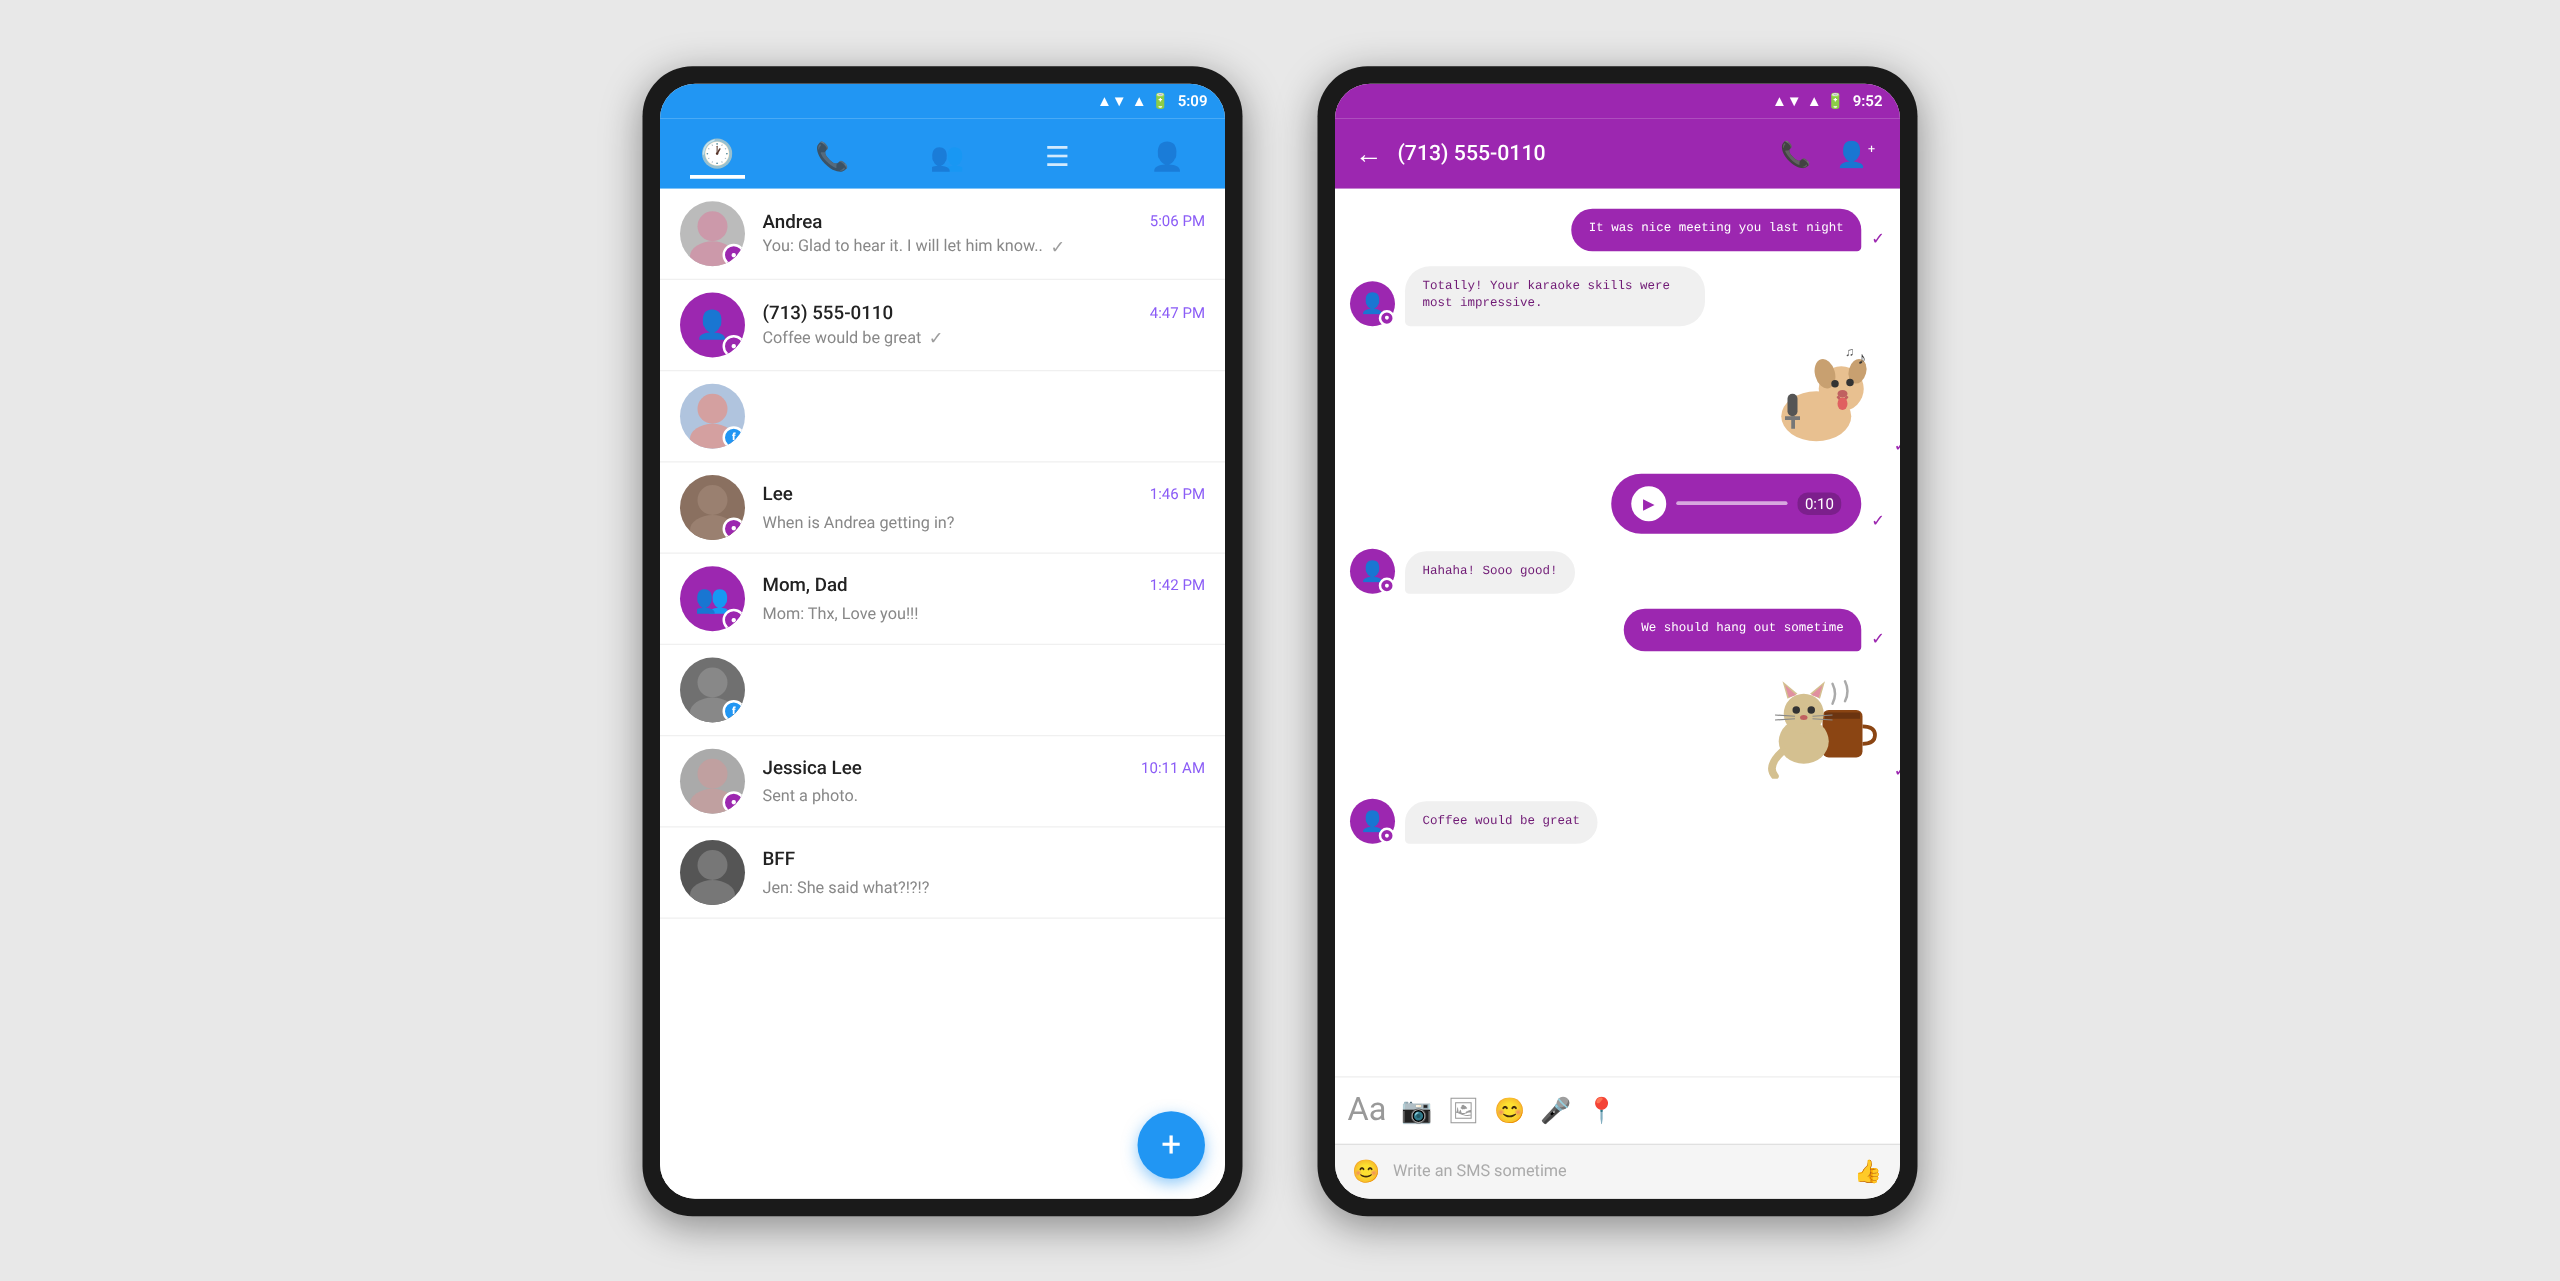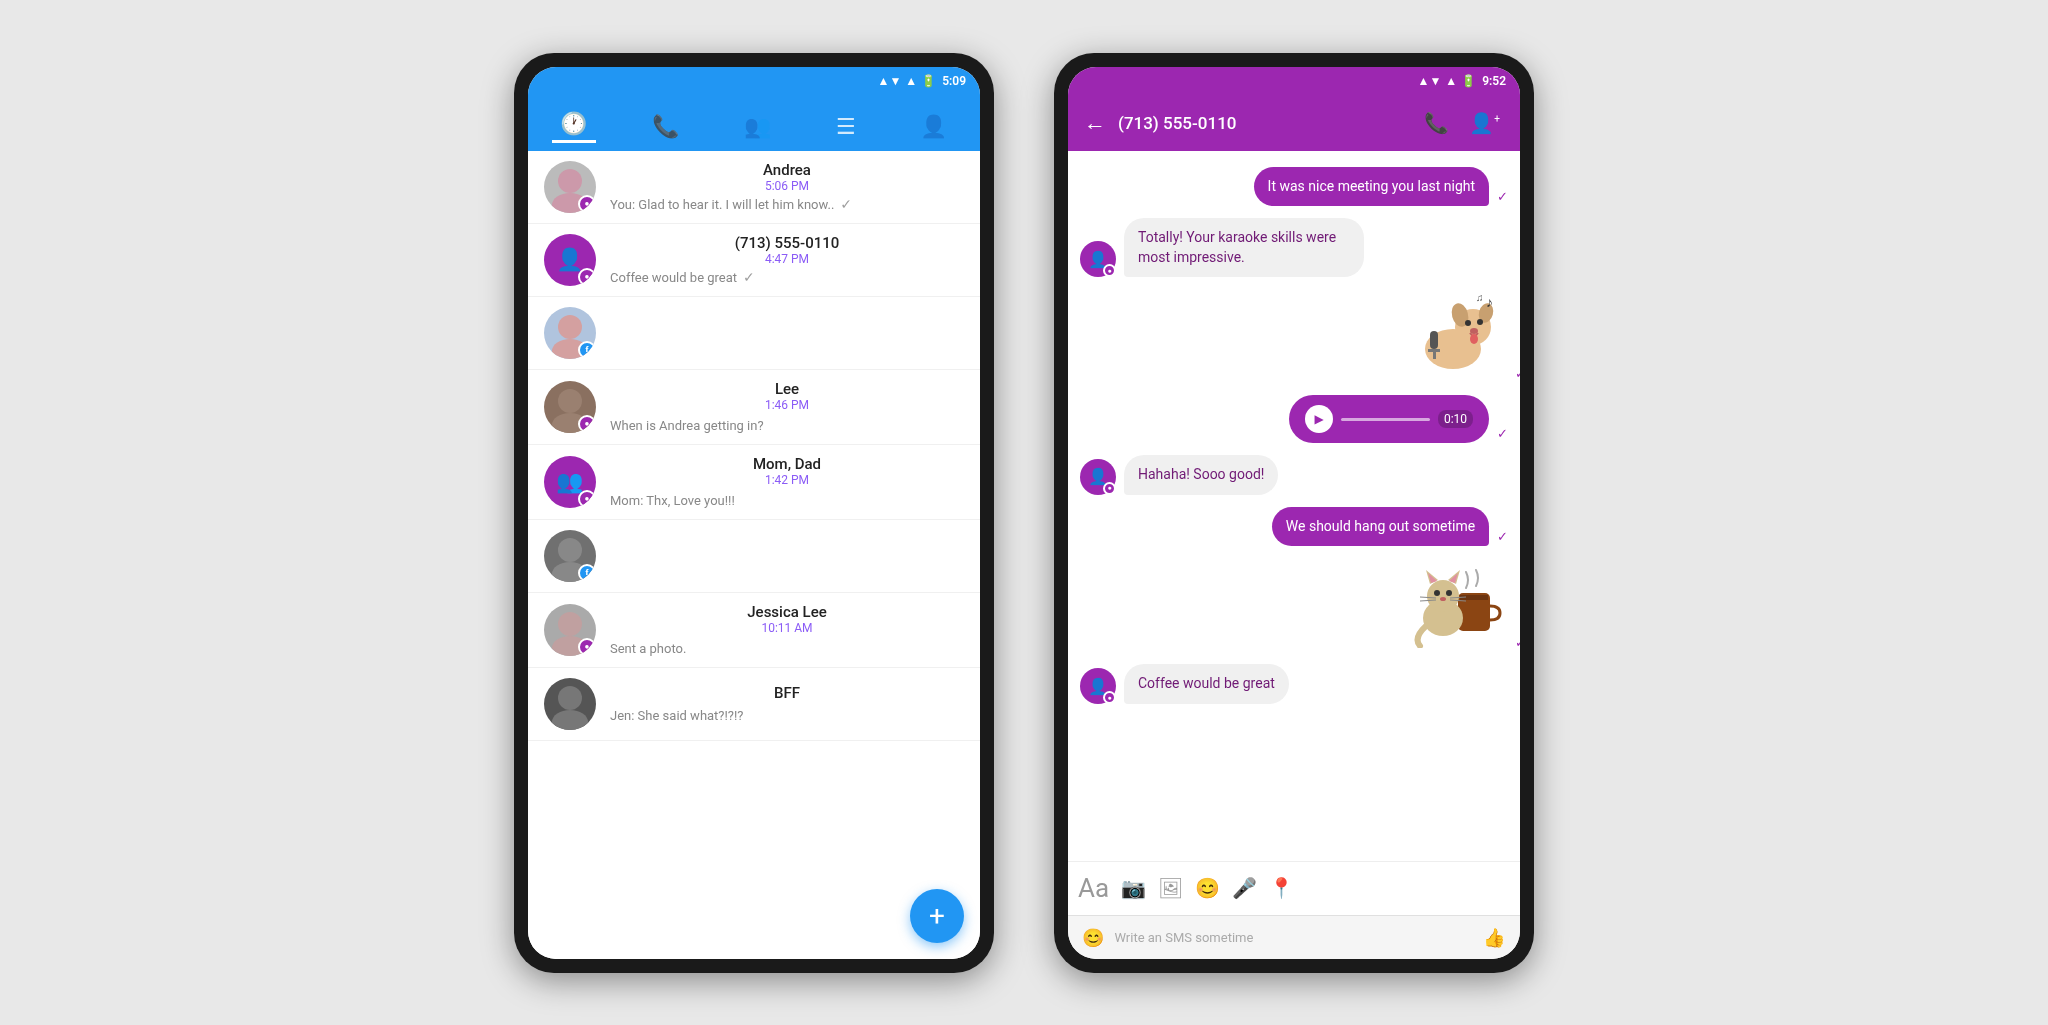--- a/index.html
+++ b/index.html
@@ -112,21 +112,20 @@
     .contact-info {
       flex: 1;
       margin-left: 14px;
       overflow: hidden;
     }
     .contact-header {
       display: flex;
       justify-content: space-between;
       align-items: center;
       margin-bottom: 3px;
-      flex-direction: column;
     }
     .contact-name {
       font-size: 15px;
       font-weight: 500;
       color: #222;
     }
     .contact-time {
       font-size: 12px;
       color: #8b5cf6;
     }
@@ -238,22 +237,23 @@
       align-items: center;
       justify-content: center;
       font-size: 7px;
       color: #fff;
     }
 
     .bubble {
       max-width: 240px;
       padding: 10px 14px;
       border-radius: 20px;
-      font-size: 14px;
+      font-size: 10px;
       line-height: 1.4;
+      font-family: Liberation Mono, monospace;
     }
     .bubble.sent {
       background: #9C27B0;
       color: #fff;
       border-bottom-right-radius: 4px;
     }
     .bubble.received {
       background: #f0f0f0;
       color: #701a75;
       border-bottom-left-radius: 4px;

